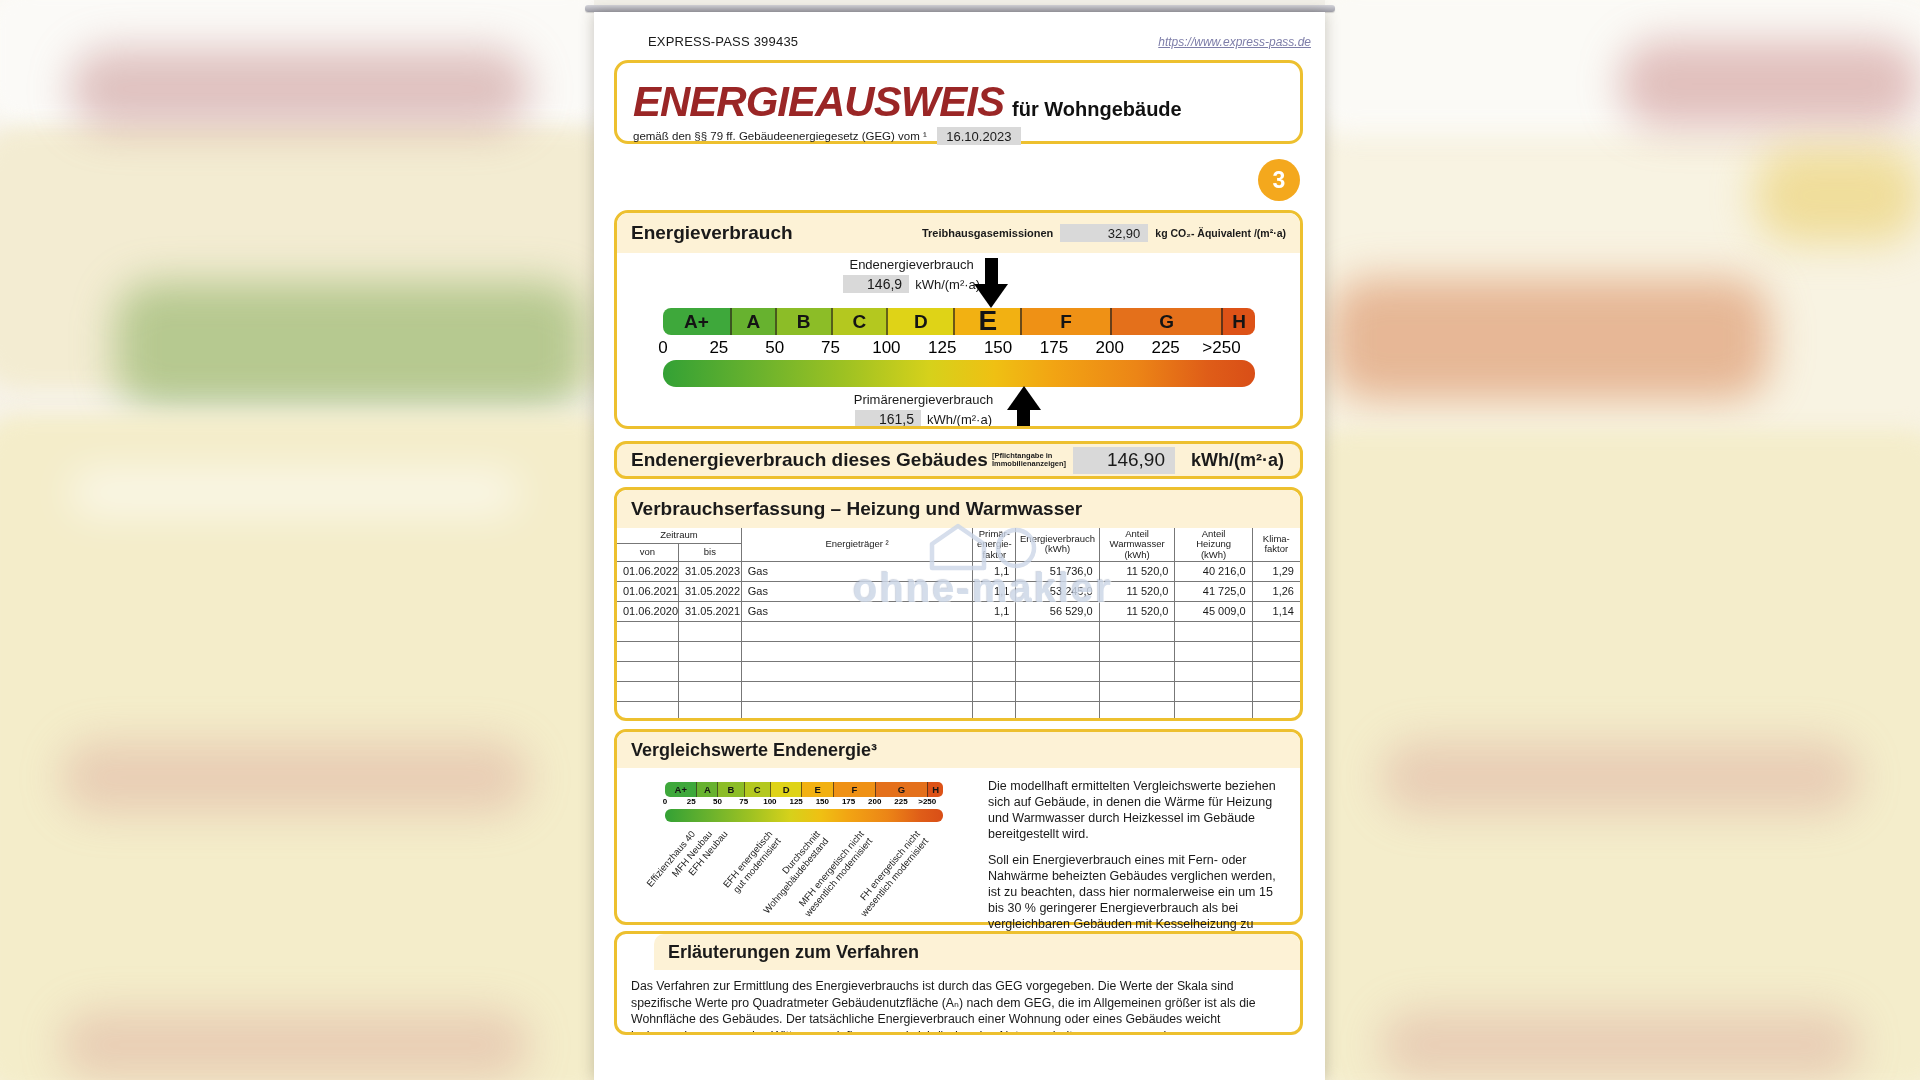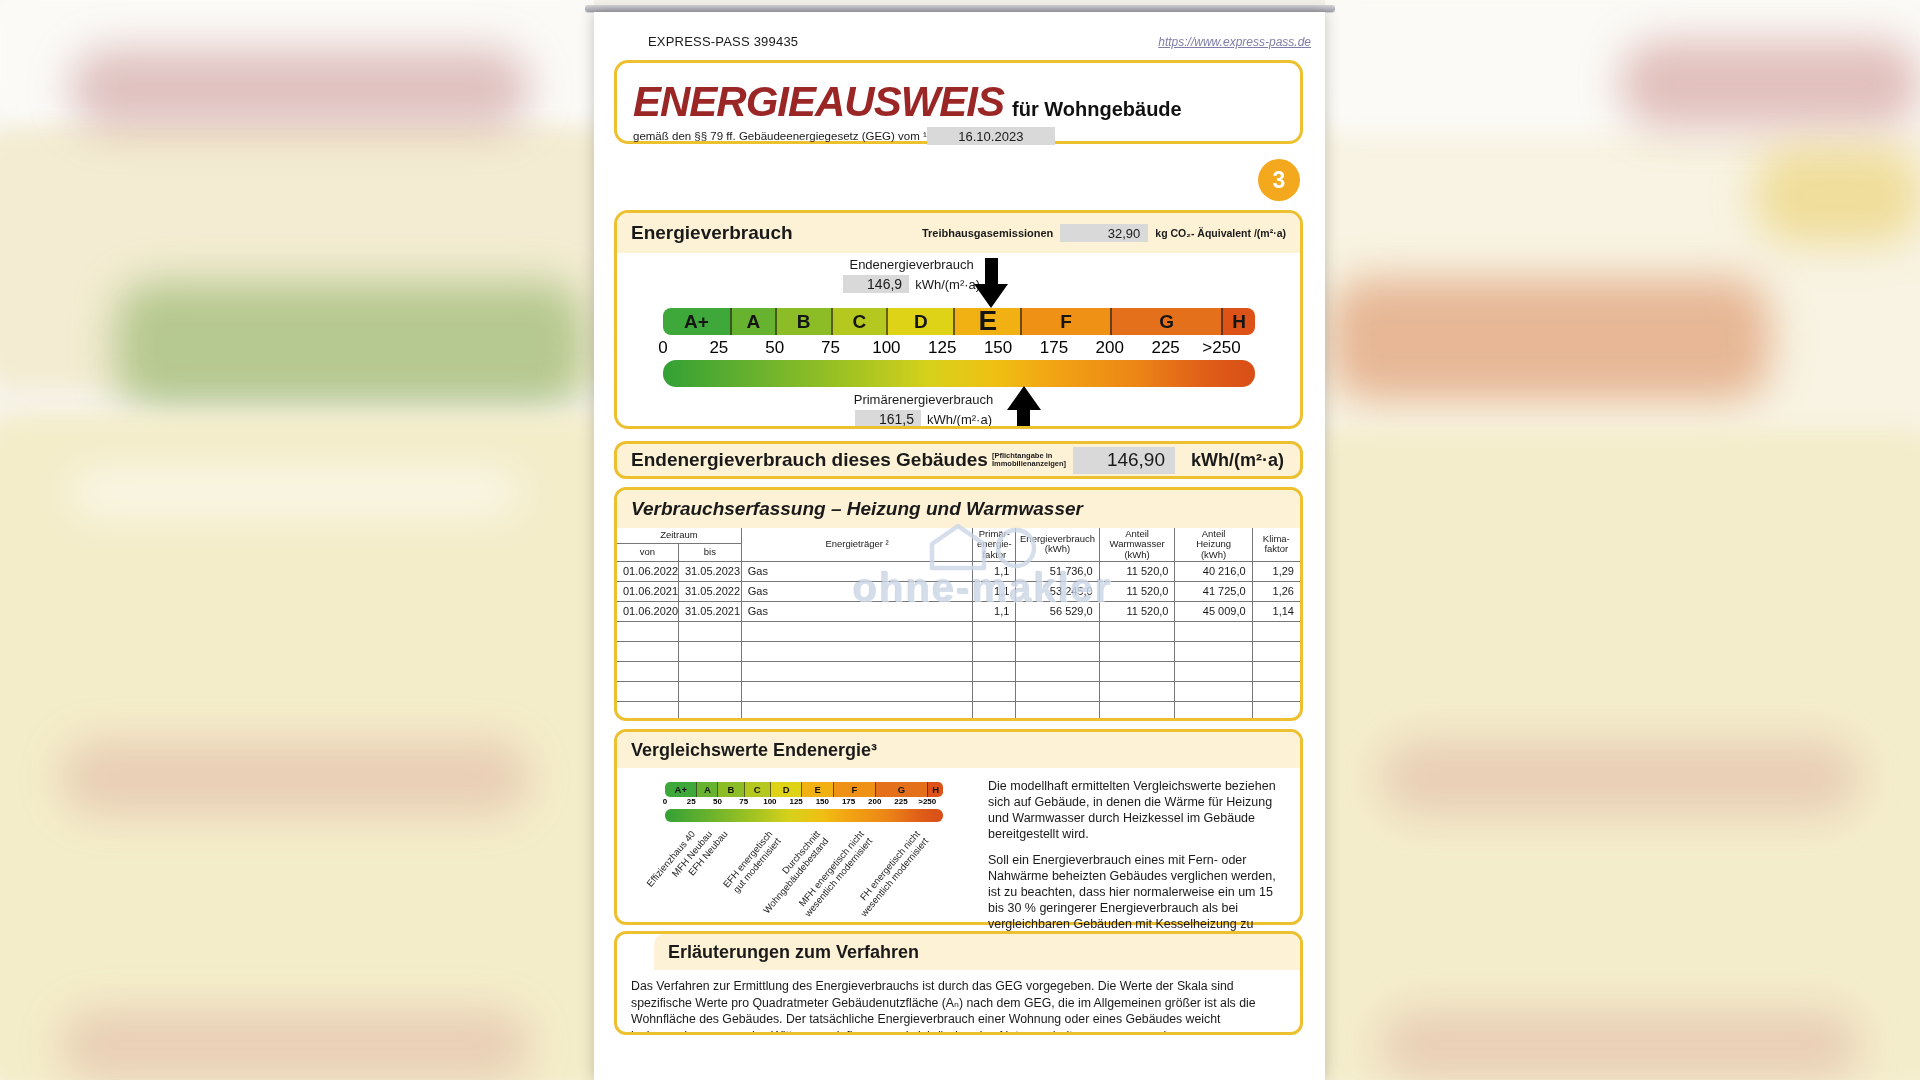--- a/index.html
+++ b/index.html
@@ -50,21 +50,21 @@
   .band-head{background:var(--band-bg);display:flex;align-items:center;padding:0 14px;
     border-radius:10px 10px 0 0;}
   .h-title{font-weight:bold;font-size:19px;}
 
   
   .title-box{left:20px;top:48px;width:689px;height:84px;padding:18px 16px;}
   .big-title{font-size:42px;font-weight:bold;font-style:italic;color:var(--title-red);letter-spacing:-1px;line-height:42px;}
   .title-sub{font-size:20px;font-weight:bold;color:#111;margin-left:8px;}
   .law-line{margin-top:4px;font-size:11.5px;display:flex;align-items:center;}
   .grey-box{background:var(--value-grey);display:inline-flex;align-items:center;justify-content:center;}
-  .date-box{width:128px;height:18px;font-size:13px;margin-left:0;}
+  .date-box{width:84px;height:18px;font-size:13px;margin-left:10px;}
 
   
   .section-band{position:absolute;left:20px;top:146px;width:632px;height:44px;background:var(--band-bg);
     border-radius:10px;display:flex;align-items:center;padding:0 16px;}
   .reg-group{margin-left:auto;display:flex;align-items:center;gap:8px;}
   .reg-label{font-size:11px;font-weight:bold;}
   .reg-box{width:128px;height:17px;font-size:10.5px;}
   .page-circle{position:absolute;left:664px;top:147px;width:42px;height:42px;border-radius:50%;
     background:var(--circle-orange);color:#fff;font-size:23px;font-weight:bold;
     display:flex;align-items:center;justify-content:center;}
@@ -109,21 +109,21 @@
   
   .end-pill{position:absolute;left:20px;top:429px;width:689px;height:38px;border:3px solid var(--accent);
     border-radius:12px;background:var(--band-bg);display:flex;align-items:center;padding:0 14px;}
   .pill-label{font-size:19px;font-weight:bold;}
   .pill-note{font-size:7.5px;line-height:8.5px;white-space:pre-line;margin-left:4px;font-weight:bold;}
   .pill-value{width:102px;height:27px;font-size:19px;justify-content:flex-end;padding-right:10px;margin-left:auto;}
   .pill-unit{font-size:18px;font-weight:bold;margin-left:16px;margin-right:2px;}
 
   
   .verbrauch-box{left:20px;top:475px;width:689px;height:234px;overflow:hidden;border-radius:12px;}
-  .vb-head{height:38px;font-style:italic;}
+  .vb-head{height:38px;}
   table.consumption{width:100%;border-collapse:collapse;border-style:hidden;table-layout:fixed;}
   .consumption th,.consumption td{border:1px solid #777;}
   .consumption th{font-weight:normal;font-size:9.5px;line-height:10.5px;text-align:center;vertical-align:middle;}
   .consumption tr.h1 th{height:15px;}
   .consumption tr.h2 th{height:18px;}
   .consumption td{height:20px;font-size:11px;padding:0 6px;}
   .td-c{text-align:center;}
   .td-l{text-align:left;}
   .td-r{text-align:right;}
   .pre{white-space:pre-line;}

